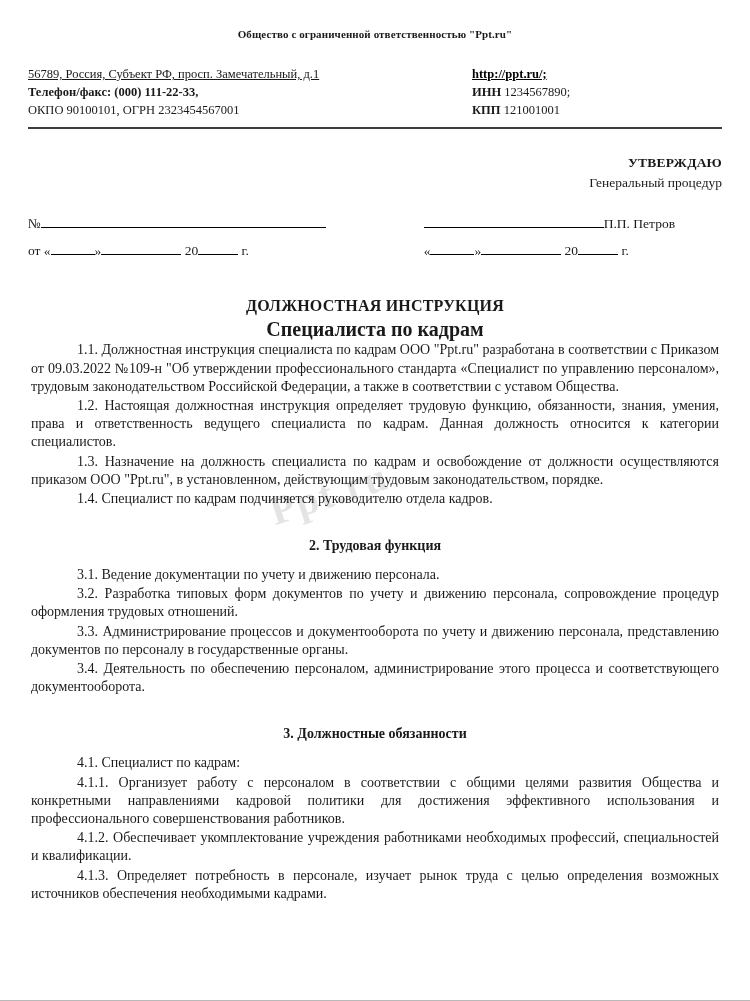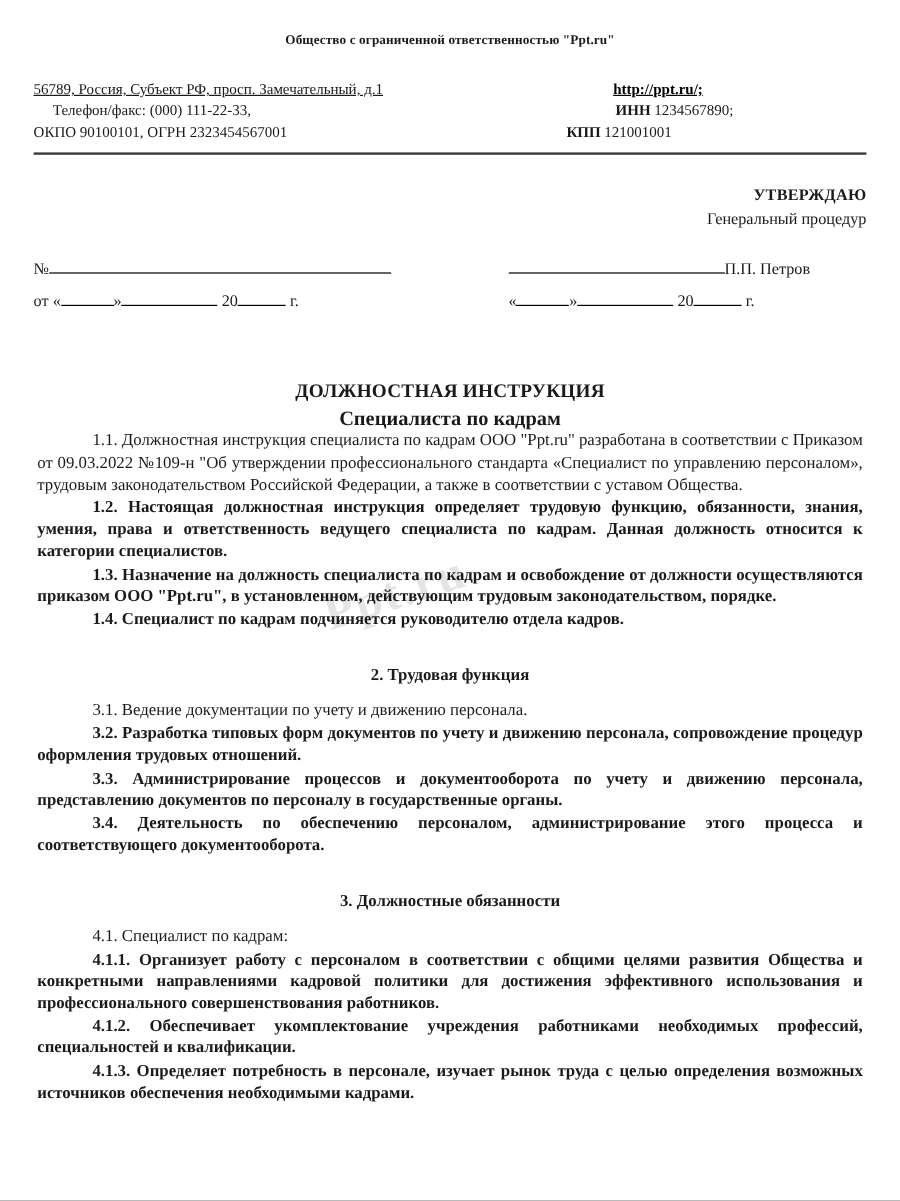--- a/index.html
+++ b/index.html
@@ -59,29 +59,28 @@
     display: flex;
     justify-content: space-between;
     align-items: flex-start;
     margin-top: 24px;
     font-size: 12.5px;
     line-height: 1.42;
   }
   .lh-left { width: 430px; }
   .lh-right { width: 250px; }
   .lh-left .l1 { font-weight: 400; text-decoration: underline; }
-  .lh-left .l2 { font-weight: 400; margin-left: 16px; }
+  .lh-left .l2 { font-weight: 700; }
   .lh-left .l3 { font-weight: 400; }
   .lh-right .r1 {
     font-weight: 700;
     text-decoration: underline;
     color: #000;
-    margin-left: 39px;
-  }
-  .lh-right .r2 { font-weight: 700; margin-left: 41px; }
+  }
+  .lh-right .r2 { font-weight: 700; }
   .lh-right .r2 .num { font-weight: 400; }
   .lh-right .r3 { font-weight: 700; }
   .lh-right .r3 .num { font-weight: 400; }
 
   .hrule {
     border: 0;
     border-top: 2px solid #3c3c3c;
     margin: 8px 0 0 0;
     height: 0;
   }
@@ -121,25 +120,25 @@
   .reg-row.second { padding-bottom: 0; padding-top: 6px; }
 
   .num-label { font-size: 13.5px; }
 
   
   .doc-title {
     text-align: center;
     font-size: 16px;
     font-weight: 700;
     letter-spacing: 0.2px;
-    margin-top: 61px;
+    margin-top: 40px;
   }
   .doc-subtitle {
     text-align: center;
-    font-size: 17px;
+    font-size: 20px;
     font-weight: 700;
     margin-top: 3px;
   }
   .section-heading {
     text-align: center;
     font-size: 14px;
     font-weight: 700;
     margin-top: 26px;
     margin-bottom: 10px;
   }
@@ -150,21 +149,21 @@
     margin: 0;
     font-size: 14px;
     line-height: 1.30;
     text-align: justify;
     text-indent: 46px;
     hyphens: none;
   }
   p.para.nojust { text-align: left; }
 
   .body-block { padding: 0 3px 0 3px; }
-  .body-block p.para + p.para { margin-top: 1px; font-weight: bold; }
+  .body-block p.para + p.para { margin-top: 1px; }
 
   .bottom-rule {
     position: absolute;
     left: 0;
     right: 0;
     bottom: 0;
     height: 1px;
     background: #b9b9b9;
   }
 </style>

